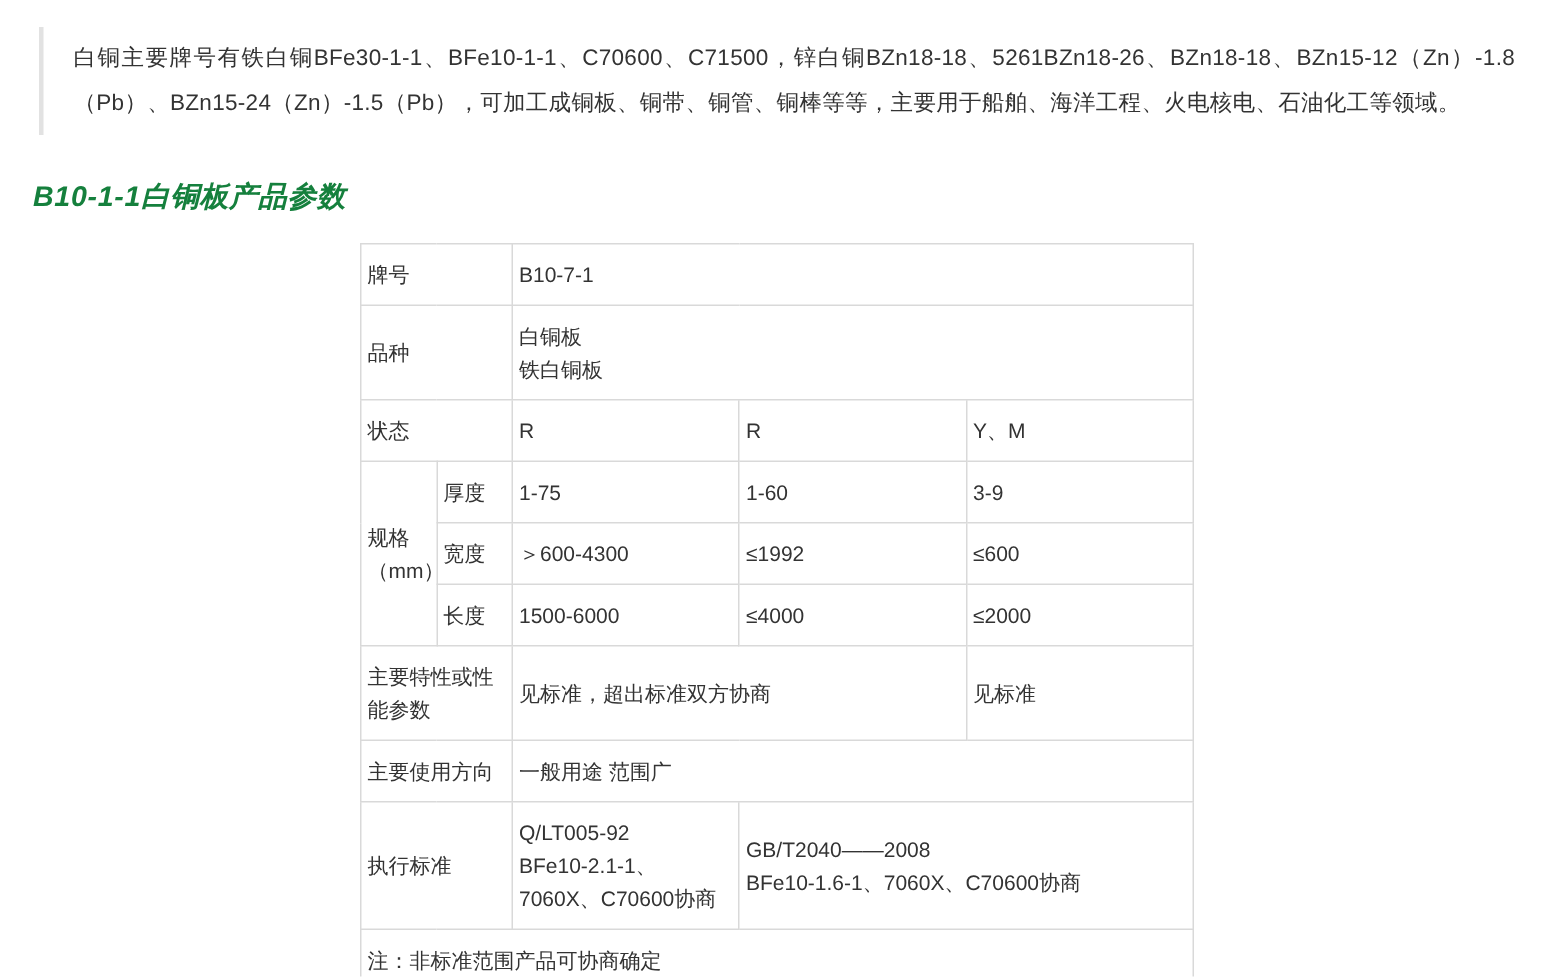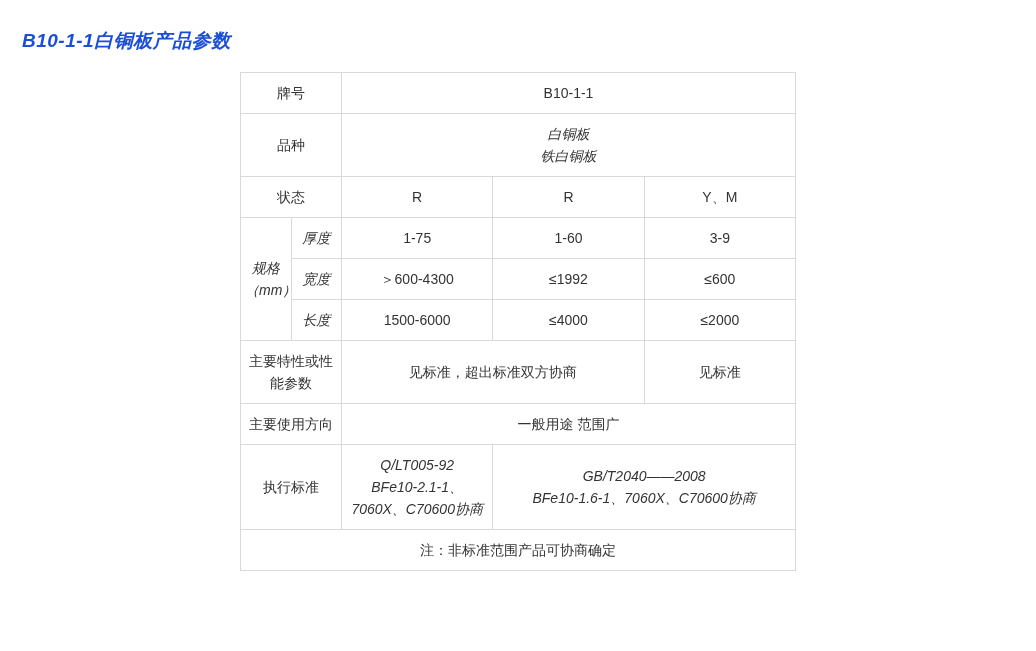--- a/index.html
+++ b/index.html
@@ -32,76 +32,75 @@
     letter-spacing: 0.2px;
     text-align: justify;
   }
 
   
   .section-title {
     margin: 28px 0 0 22px;
     font-size: 19px;
     font-weight: bold;
     font-style: italic;
-    color: #1d4ed8;
+    color: #15803d;
     letter-spacing: 0.5px;
   }
 
   
   .table-wrap {
     margin-top: 18px;
     display: flex;
     justify-content: center;
   }
   table.spec {
     border-collapse: collapse;
     width: 556px;
     table-layout: fixed;
     font-size: 14px;
     color: #333333;
   }
   table.spec td {
     border: 1px solid #d9d9d9;
-    text-align: center;
+    text-align: left;
     vertical-align: middle;
     padding: 9px 4px;
     line-height: 22px;
   }
   td.label {
     width: 92px;
   }
   td.sublabel {
     width: 48px;
-    font-style: italic;
   }
   td.colA { width: 148px; }
   td.colB { width: 80px; }
   td.colC { width: 188px; margin-top: 32px; }
   .multi-line {
     white-space: pre-line;
-    font-style: italic;
   }
   .note-row td {
     padding: 11px 4px;
   }
 </style>
 </head>
 <body>
 
 <div class="page">
 
+  <div class="intro">白铜主要牌号有铁白铜BFe30-1-1、BFe10-1-1、C70600、C71500，锌白铜BZn18-18、5261BZn18-26、BZn18-18、BZn15-12（Zn）-1.8（Pb）、BZn15-24（Zn）-1.5（Pb），可加工成铜板、铜带、铜管、铜棒等等，主要用于船舶、海洋工程、火电核电、石油化工等领域。</div>
 
   <div class="section-title">B10-1-1白铜板产品参数</div>
 
   <div class="table-wrap">
     <table class="spec">
       <tbody>
         <tr>
           <td class="label" colspan="2">牌号</td>
-          <td colspan="3">B10-1-1</td>
+          <td colspan="3">B10-7-1</td>
         </tr>
 
         <tr>
           <td class="label" colspan="2">品种</td>
           <td class="multi-line" colspan="3">白铜板
 铁白铜板</td>
         </tr>
 
         <tr>
           <td class="label" colspan="2">状态</td>

